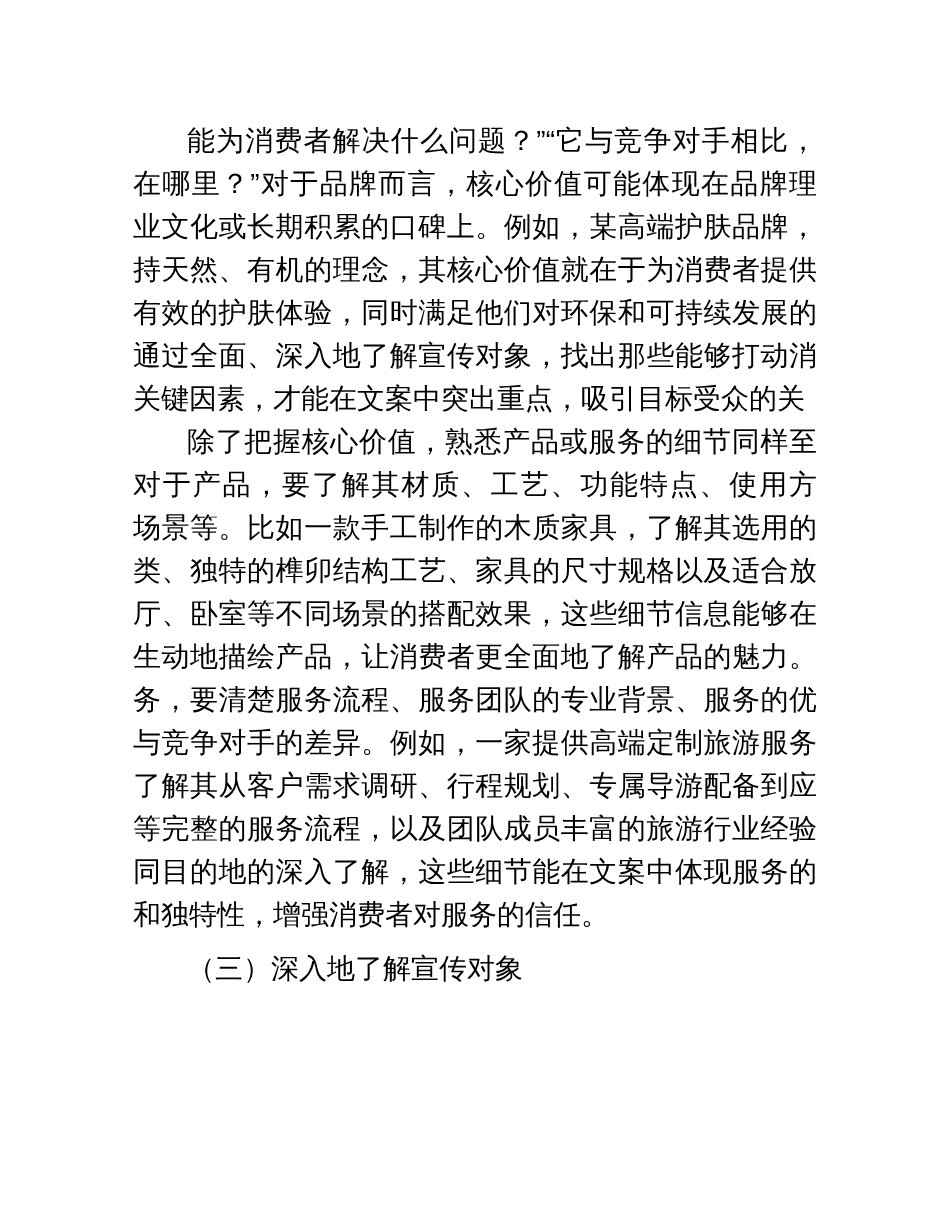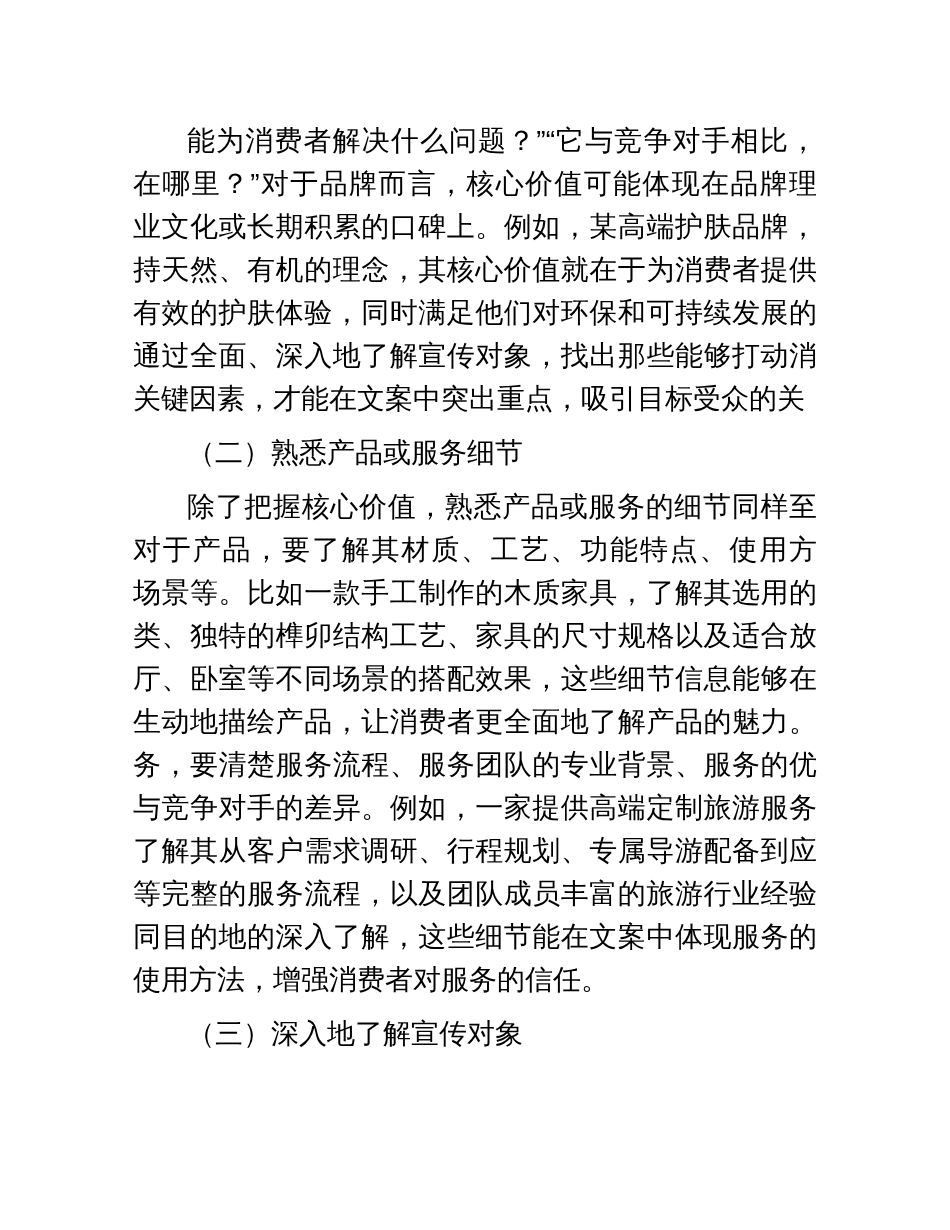--- a/index.html
+++ b/index.html
@@ -52,31 +52,30 @@
   <div class="content">
 
     <p class="ln j indent">能为消费者解决什么问题？”“它与竞争对手相比，优势</p>
     <p class="ln j">在哪里？”对于品牌而言，核心价值可能体现在品牌理念、企</p>
     <p class="ln j">业文化或长期积累的口碑上。例如，某高端护肤品牌，一直秉</p>
     <p class="ln j">持天然、有机的理念，其核心价值就在于为消费者提供安全、</p>
     <p class="ln j">有效的护肤体验，同时满足他们对环保和可持续发展的追求。</p>
     <p class="ln j">通过全面、深入地了解宣传对象，找出那些能够打动消费者的</p>
     <p class="ln">关键因素，才能在文案中突出重点，吸引目标受众的关注。</p>
 
-    <h3 class="heading">（二）熟悉产品或服务细节</h3>
 
     <p class="ln j indent">除了把握核心价值，熟悉产品或服务的细节同样至关重要</p>
     <p class="ln j">对于产品，要了解其材质、工艺、功能特点、使用方法、适用</p>
     <p class="ln j">场景等。比如一款手工制作的木质家具，了解其选用的木材种</p>
     <p class="ln j">类、独特的榫卯结构工艺、家具的尺寸规格以及适合放置在客</p>
     <p class="ln j">厅、卧室等不同场景的搭配效果，这些细节信息能够在文案中</p>
     <p class="ln j">生动地描绘产品，让消费者更全面地了解产品的魅力。对于服</p>
     <p class="ln j">务，要清楚服务流程、服务团队的专业背景、服务的优势以及</p>
     <p class="ln j">与竞争对手的差异。例如，一家提供高端定制旅游服务的公司，</p>
     <p class="ln j">了解其从客户需求调研、行程规划、专属导游配备到应急处理</p>
     <p class="ln j">等完整的服务流程，以及团队成员丰富的旅游行业经验和对不</p>
     <p class="ln j">同目的地的深入了解，这些细节能在文案中体现服务的专业性</p>
-    <p class="ln">使用方法，增强消费者对服务的信任。</p>
+    <p class="ln">和独特性，增强消费者对服务的信任。</p>
 
     <h3 class="heading">（三）深入地了解宣传对象</h3>
 
   </div>
 </div>
 
 </body></html>

